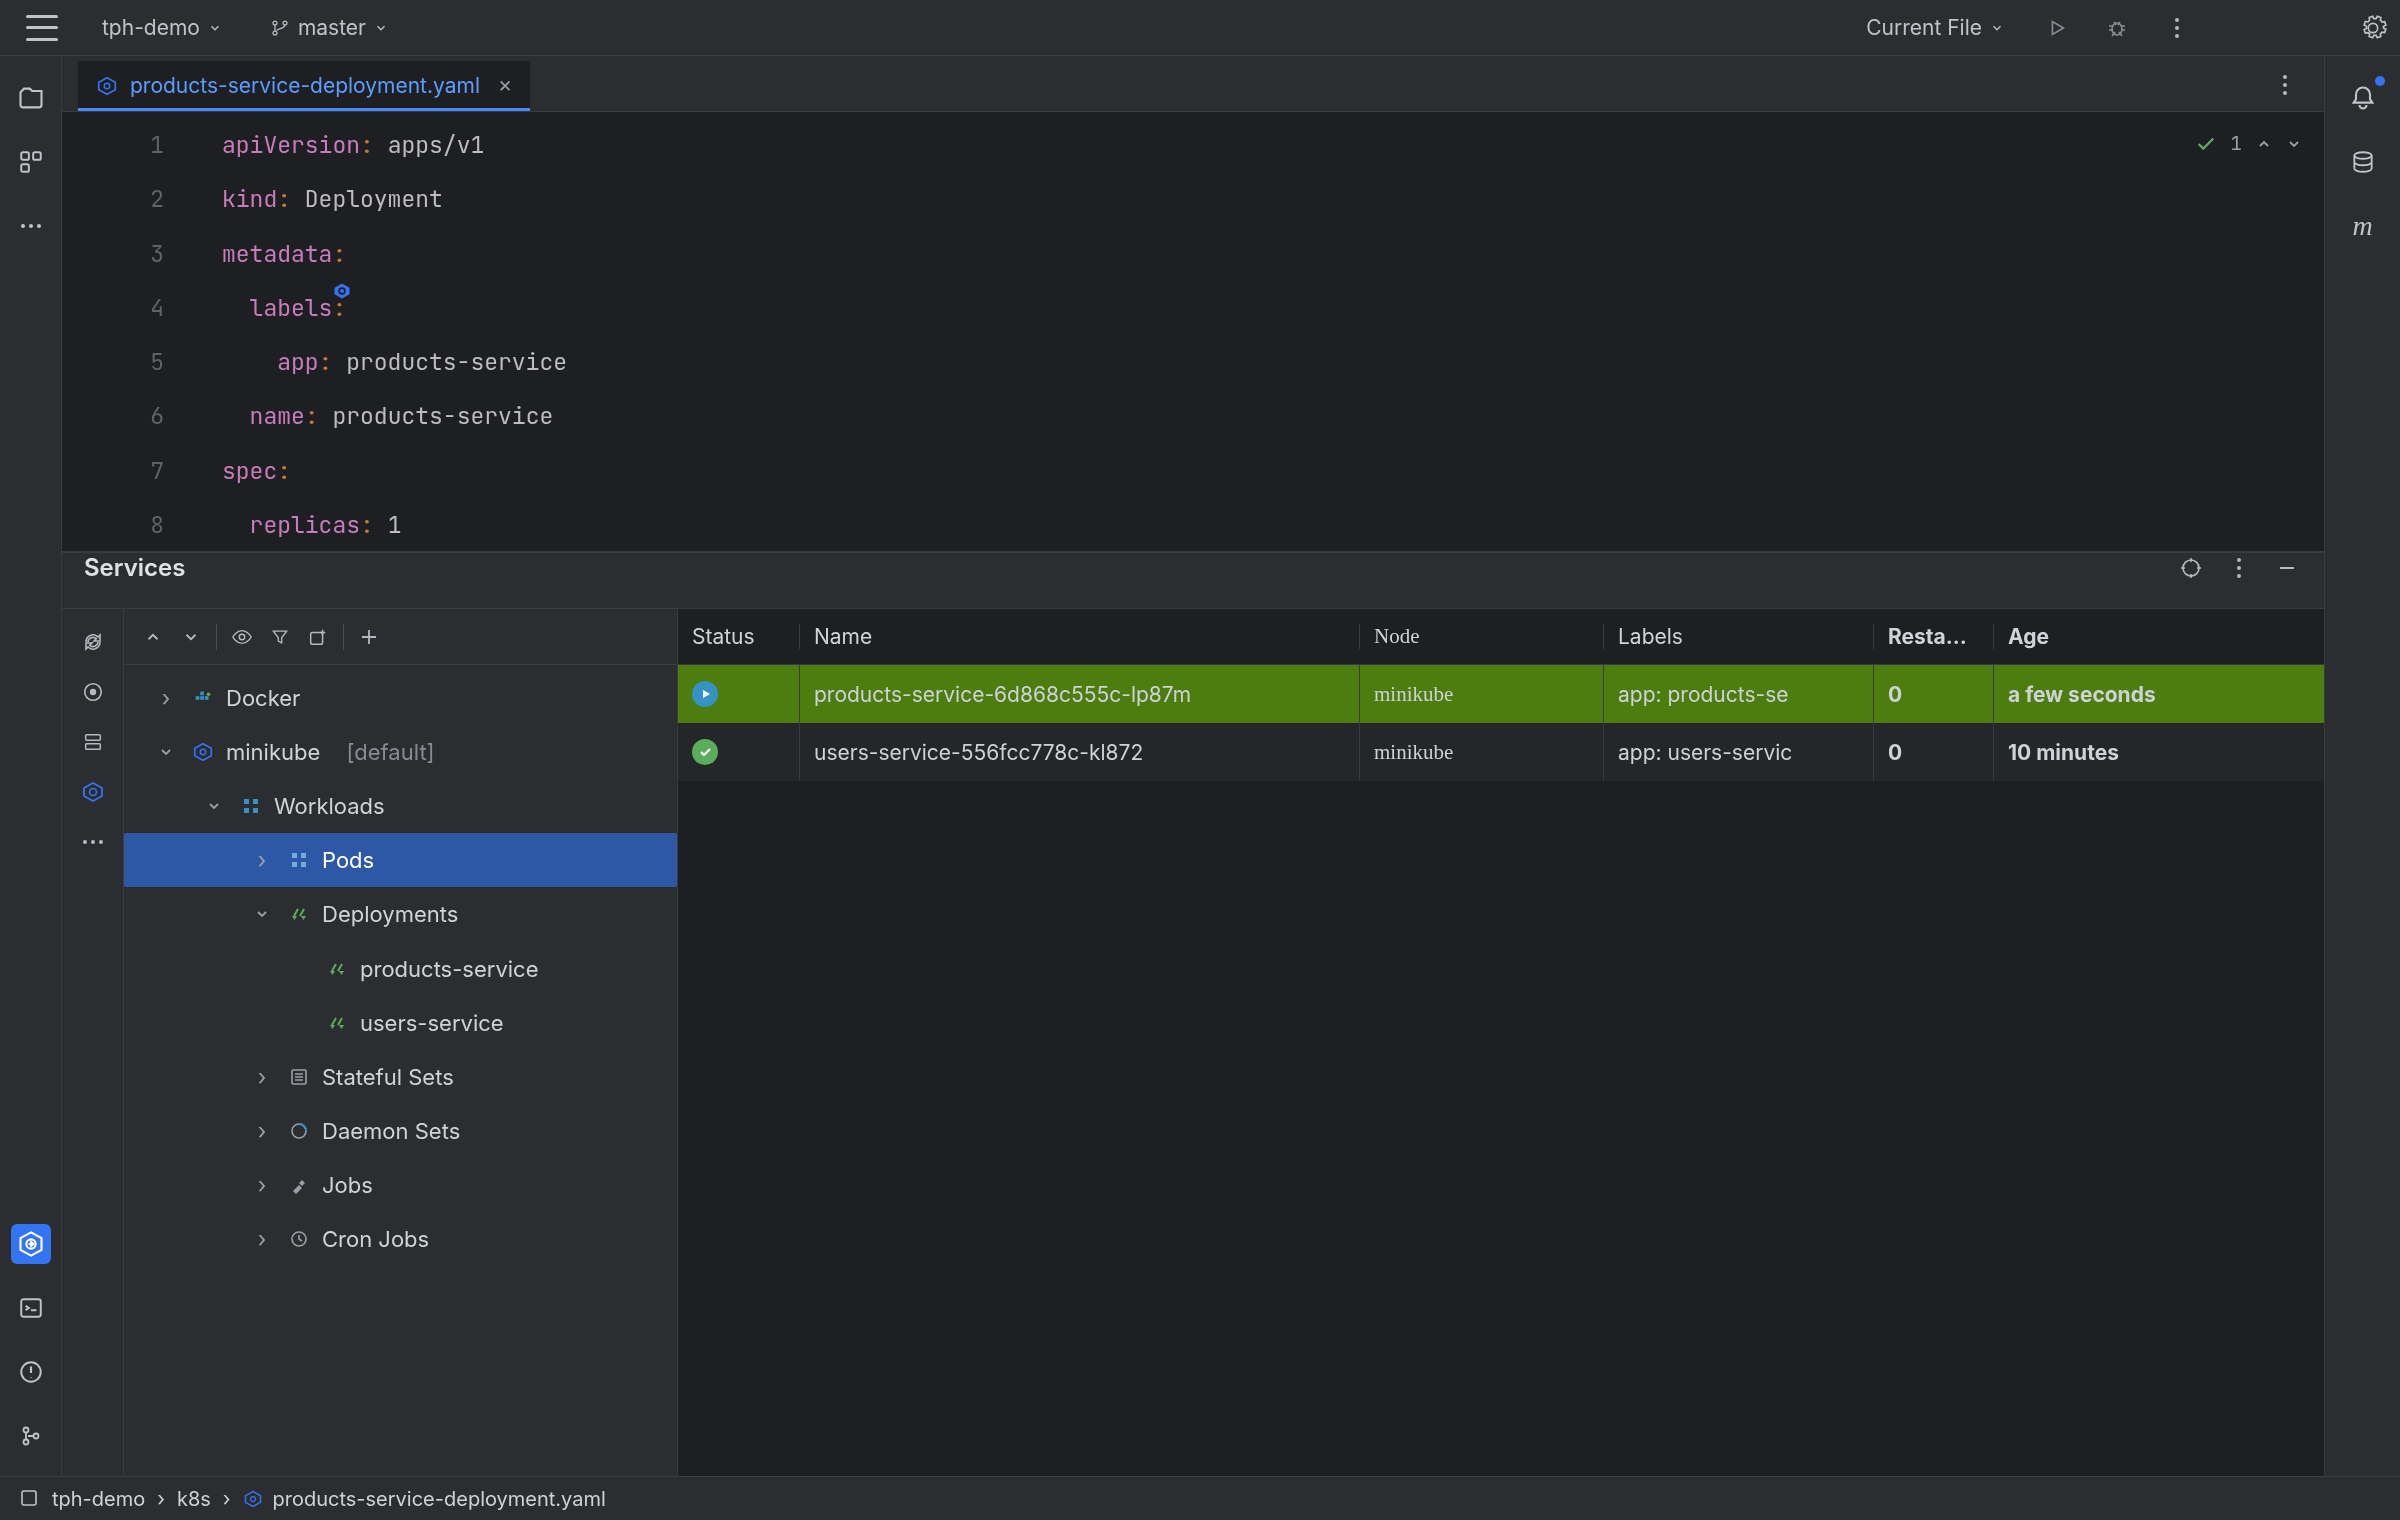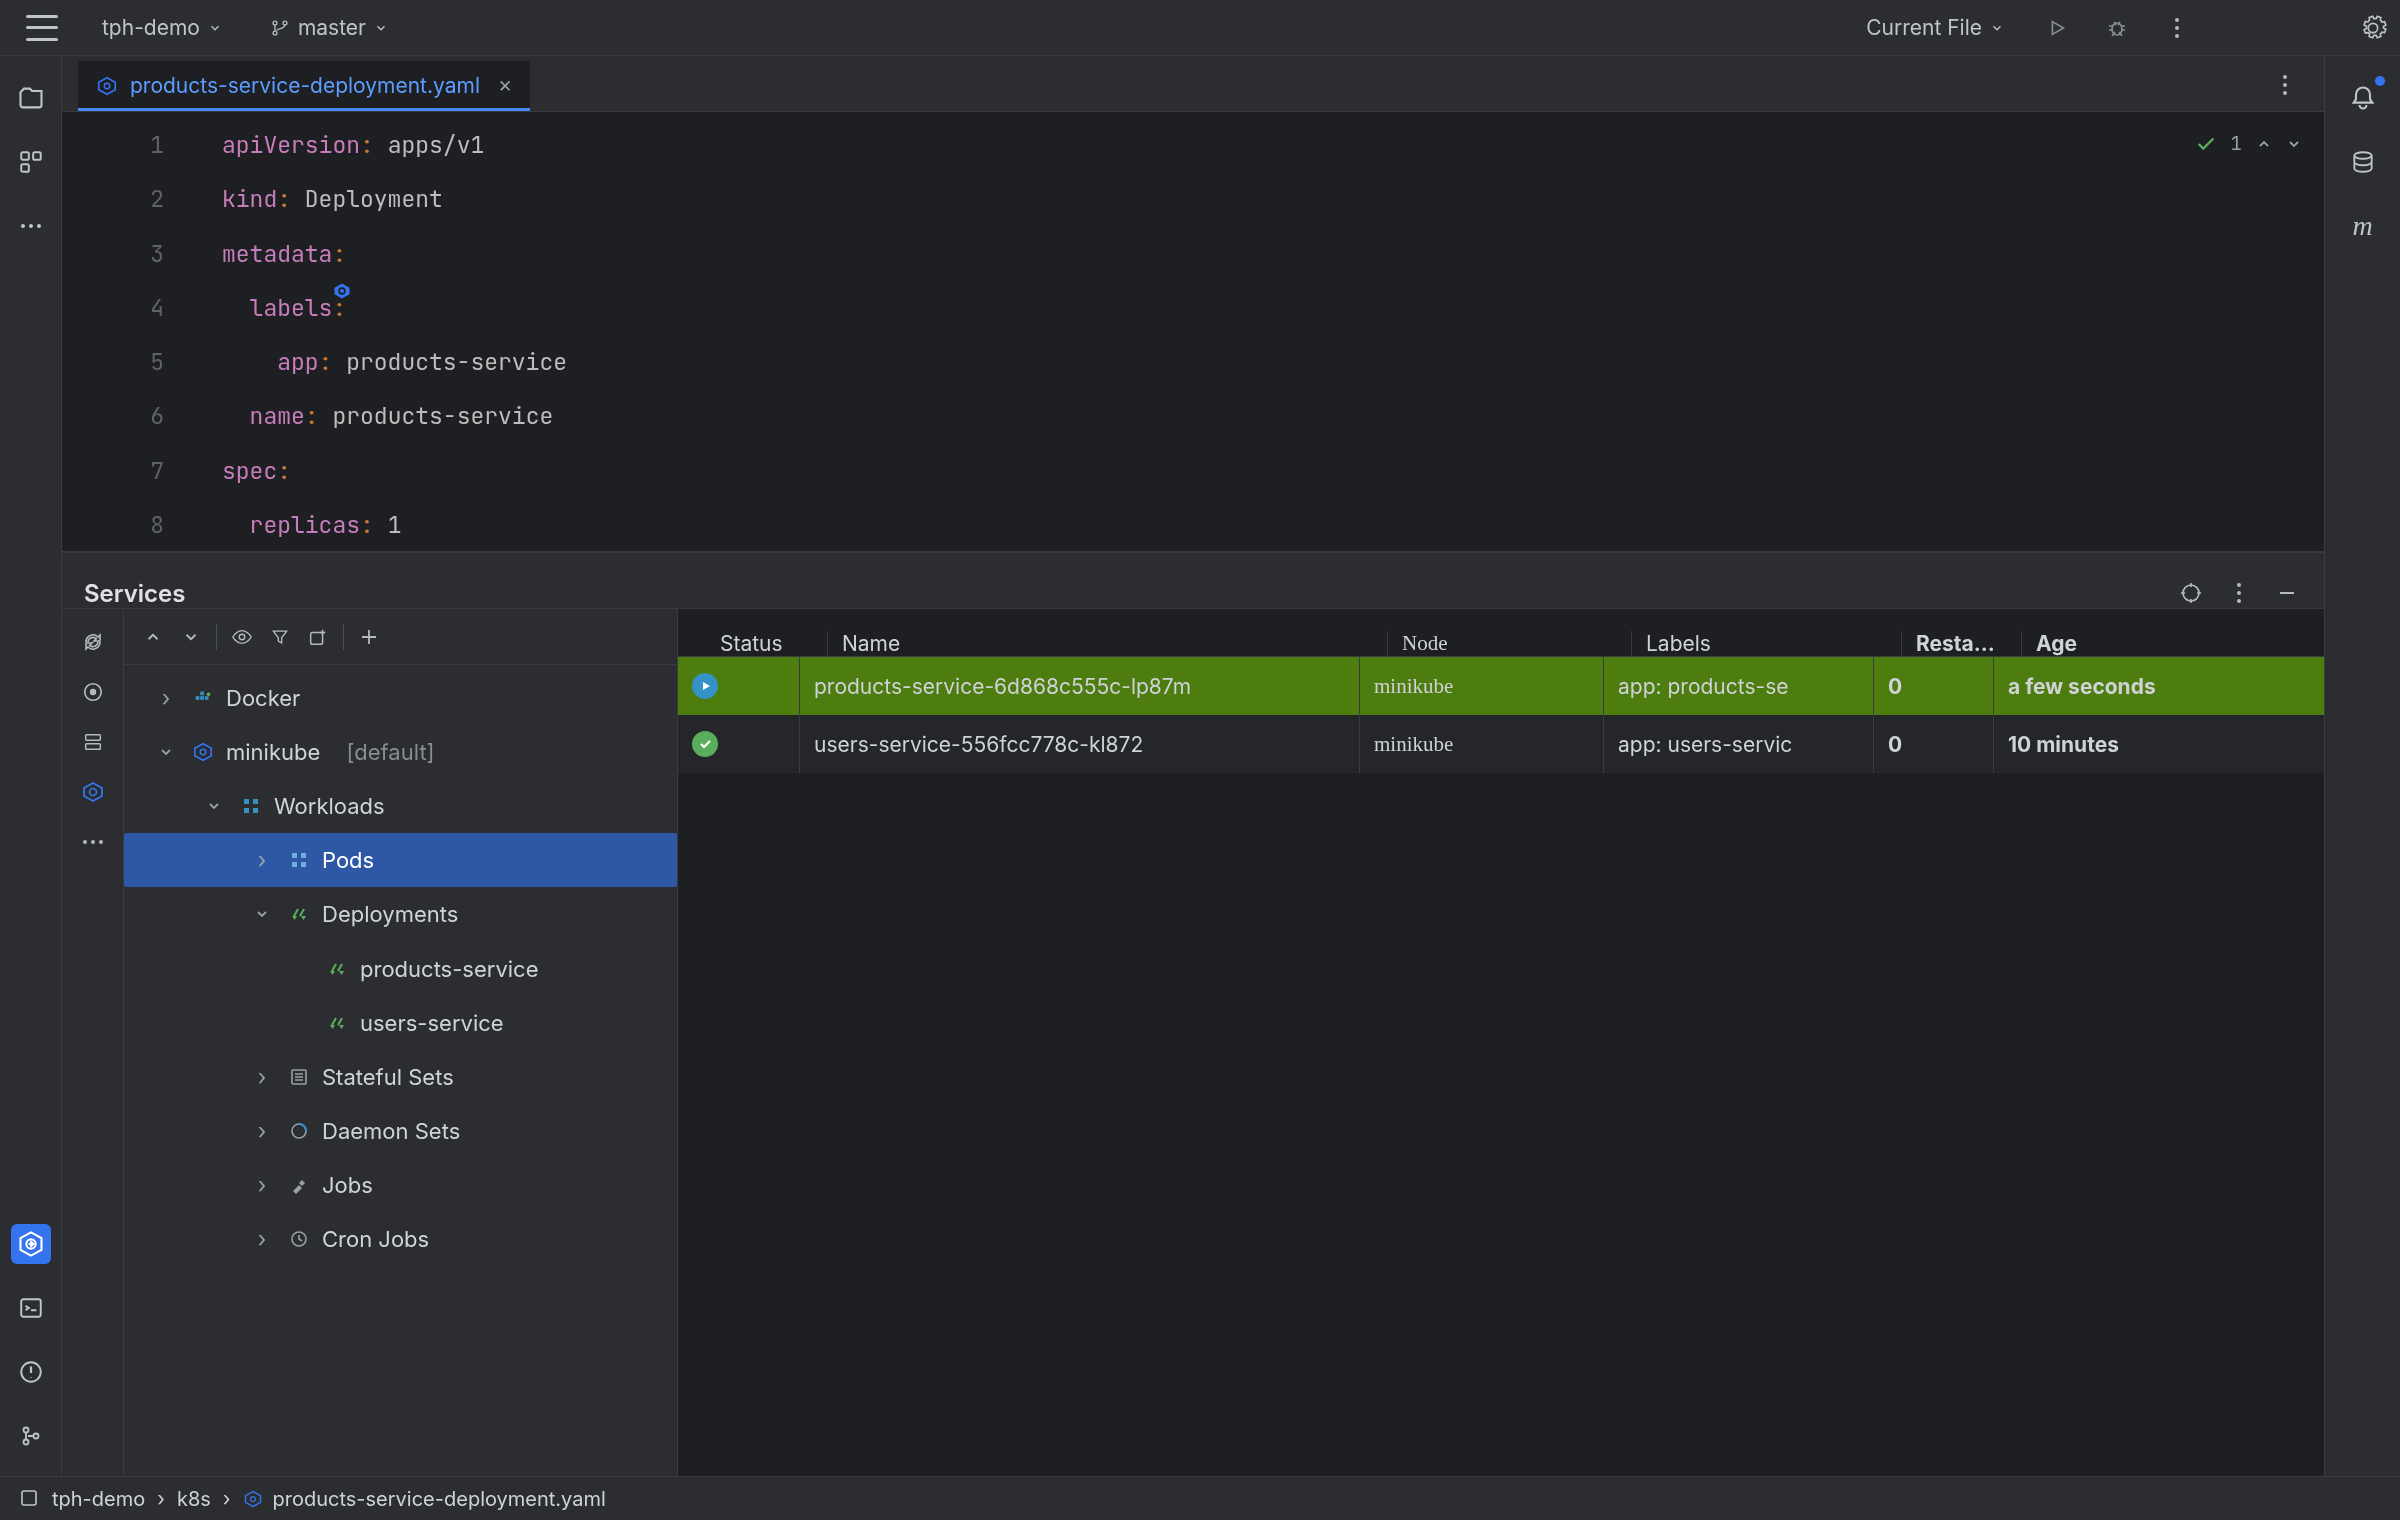--- a/index.html
+++ b/index.html
@@ -55,21 +55,21 @@
   .editor-top{position:absolute;right:22px;top:10px;display:flex;align-items:center;gap:14px;
     color:#9aa0a6;font-size:19px;}
   .gutter{position:absolute;left:0;top:0;width:138px;text-align:right;color:#606366;
     padding-top:6px;padding-right:36px;}
   .code{padding-left:160px;padding-top:6px;color:#bdbdbd;}
   .k{color:#c77dbb;}
   .c{color:#cc7832;}
   .g-icon{position:absolute;left:110px;display:inline-block;width:20px;height:20px;}
 
   
-  .svc-head{height:56px;display:flex;align-items:flex-end;padding:0 22px;
+  .svc-head{height:56px;display:flex;align-items:flex-start;padding:0 22px;
     background:#2b2d30;border-top:1px solid var(--border);}
   .svc-head .title{font-weight:600;font-size:24px;color:#dfe1e5;}
   .svc-head .spacer{flex:1;}
 
   .svc-body{flex:1;display:grid;grid-template-columns:62px 554px 1fr;min-height:0;
     border-top:1px solid var(--border);}
   .svc-rail{border-right:1px solid var(--border);display:flex;flex-direction:column;
     align-items:center;gap:20px;padding-top:18px;background:#2b2d30;}
   .svc-rail .micon{width:30px;height:30px;display:flex;align-items:center;justify-content:center;color:#b6bac0;}
 
@@ -82,22 +82,22 @@
   .tree{padding:6px 0 6px 0;font-size:22px;line-height:2.46;}
   .node{display:flex;align-items:center;gap:10px;padding:0 10px 0 0;color:#d0d3d7;white-space:nowrap;}
   .node.sel{background:#2e58a6;color:#fff;border-radius:2px;}
   .indent{display:inline-block;}
   .tw{width:28px;display:inline-flex;justify-content:center;color:#9aa0a6;}
   .ticn{width:26px;height:26px;display:inline-flex;align-items:center;justify-content:center;}
   .dim{color:#888c92;}
 
   
   .table{background:#1e1f22;overflow:hidden;}
-  .thead{height:48px;display:flex;align-items:flex-end;border-bottom:1px solid var(--border);
-    background:#1e1f22;padding-left:28px;}
+  .thead{height:56px;display:flex;align-items:center;border-bottom:1px solid var(--border);
+    background:#1e1f22;}
   .th,.td{display:flex;align-items:center;padding:0 14px;color:#cfd2d6;border-right:1px solid var(--border);}
   .th{font-weight:400;color:#d0d3d7;}
   .col-status{width:122px;} .col-name{width:560px;} .col-node{width:244px;font-family:Liberation Serif, serif;}
   .col-labels{width:270px;} .col-rest{width:120px;font-weight:bold;} .col-age{flex:1;font-weight:bold;}
   .trow{height:58px;display:flex;align-items:stretch;background:#4d7c0f;}
   .trow:nth-child(odd){background:#242629;}
   .td{overflow:hidden;text-overflow:clip;white-space:nowrap;}
 
   .status-dot{width:26px;height:26px;border-radius:50%;display:flex;align-items:center;justify-content:center;}
   .sd-running{background:#3592c4;}

